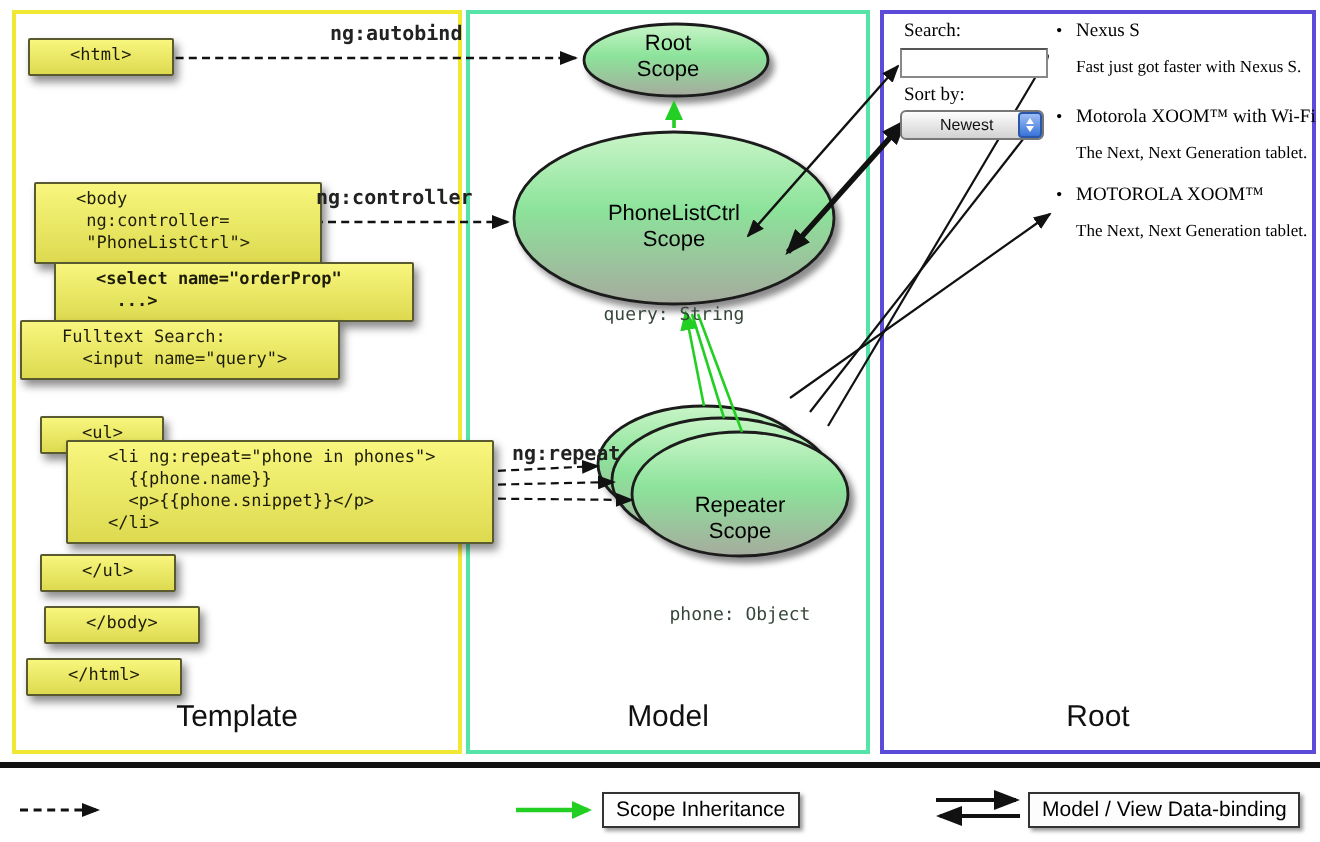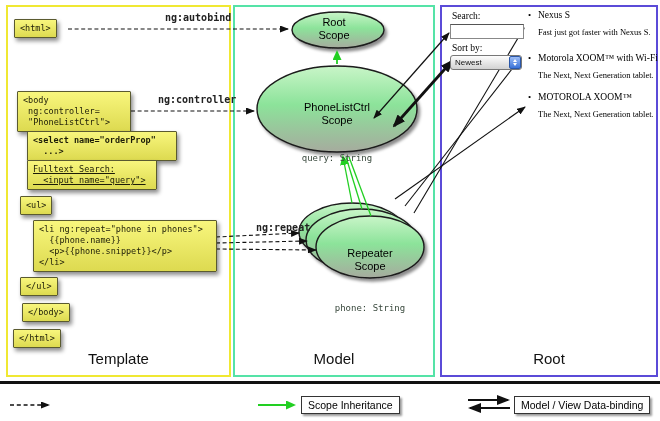--- a/index.html
+++ b/index.html
@@ -6,36 +6,36 @@
   .stage{position:relative;width:660px;height:421px;background:#fff;overflow:hidden;
          font-family:"Liberation Sans",sans-serif;}
   .col{position:absolute;top:5px;height:368px;background:#fff;z-index:1;}
   .col-label{position:absolute;bottom:8px;width:100%;text-align:center;
              font:15px/16px "Liberation Sans",sans-serif;color:#111;}
   .overlay{position:absolute;left:0;top:0;z-index:2;pointer-events:none;}
   .ybox{position:absolute;z-index:3;background:linear-gradient(#f8f67d,#ddda50);
         border:1px solid #5a5a30;border-radius:1px;
         box-shadow:2px 3px 4px rgba(0,0,0,.45);
         font:8.5px/11px "DejaVu Sans Mono",monospace;color:#1c1c08;
-        padding:3px 5px;white-space:pre;}
+        padding:3px 20px;white-space:pre;}
   .ybox.bold{font-weight:bold;}
   .nglabel{position:absolute;z-index:3;font:bold 10px/11px "DejaVu Sans Mono",monospace;
            color:#222;white-space:pre;padding-left:20px;}
   .etext{position:absolute;z-index:3;text-align:center;
          font:11px/13px "Liberation Sans",sans-serif;color:#000;white-space:pre;}
   .prop{font:9px/11px "DejaVu Sans Mono",monospace;color:#36463a;white-space:pre;}
   .prop.first{margin-top:4px;}
   .prop.boldprop{font:bold 9.5px/12px "DejaVu Sans Mono",monospace;color:#000;}
   .vlabel{position:absolute;z-index:3;font:9.5px/11px "Liberation Serif",serif;color:#000;}
   .search-input{position:absolute;z-index:4;left:450px;top:24px;width:68px;height:11px;
         border:1px solid #888;border-top-color:#555;background:#fff;font:9px "Liberation Sans",sans-serif;}
   .dropdown{position:absolute;z-index:4;left:450px;top:55px;width:72px;height:15px;
         border:1px solid #777;border-radius:3px;background:linear-gradient(#fdfdfd,#d2d2d2);
         display:flex;align-items:center;box-sizing:border-box;}
-  .dd-text{flex:1;font:8px/9px "Liberation Sans",sans-serif;color:#111;padding-left:4px;}
+  .dd-text{flex:1;font:8px/9px "Liberation Sans",sans-serif;color:#111;padding-left:19px;}
   .dd-stepper{width:12px;height:13px;border-radius:2px;margin-right:0px;
         background:linear-gradient(#9dbdf7,#3a73d8);border:1px solid #2a57a8;box-sizing:border-box;
         display:flex;flex-direction:column;align-items:center;justify-content:center;gap:1px;}
   .tri-up{width:0;height:0;border-left:2.5px solid transparent;border-right:2.5px solid transparent;
         border-bottom:3px solid #fff;}
   .tri-down{width:0;height:0;border-left:2.5px solid transparent;border-right:2.5px solid transparent;
         border-top:3px solid #fff;}
   .vitem{position:absolute;z-index:3;width:128px;white-space:nowrap;}
   .vtitle{font:9.5px/11px "Liberation Serif",serif;color:#000;}
   .bullet{display:inline-block;width:10px;font:9px/11px "Liberation Serif",serif;}
@@ -119,23 +119,23 @@
       <line x1="510" y1="408" x2="470" y2="408" stroke="#111" stroke-width="2" marker-end="url(#mbl)"></line>
     </g>
   </svg>
 
   <div class="ybox" style="left:14px;top:19px;">&lt;html&gt;</div>
   <div class="ybox" style="left:17px;top:91px;width:102px;">&lt;body
  ng:controller=
  "PhoneListCtrl"&gt;</div>
   <div class="ybox bold" style="left:27px;top:131px;width:138px;">&lt;select name="orderProp"
   ...&gt;</div>
-  <div class="ybox" style="left:27px;top:160px;width:118px;text-decoration:underline;">Fulltext Search:
+  <div class="ybox" style="left:10px;top:160px;width:118px;">Fulltext Search:
   &lt;input name="query"&gt;</div>
-  <div class="ybox" style="left:20px;top:196px;">&lt;ul&gt;</div>
+  <div class="ybox" style="left:20px;top:208px;">&lt;ul&gt;</div>
   <div class="ybox" style="left:33px;top:220px;width:172px;">&lt;li ng:repeat="phone in phones"&gt;
   {{phone.name}}
   &lt;p&gt;{{phone.snippet}}&lt;/p&gt;
 &lt;/li&gt;</div>
   <div class="ybox" style="left:20px;top:277px;">&lt;/ul&gt;</div>
   <div class="ybox" style="left:22px;top:303px;">&lt;/body&gt;</div>
   <div class="ybox" style="left:13px;top:329px;">&lt;/html&gt;</div>
 
   <div class="nglabel" style="left:145px;top:12px;">ng:autobind</div>
   <div class="nglabel" style="left:138px;top:94px;">ng:controller</div>
@@ -144,21 +144,21 @@
   <div class="etext" style="left:293px;top:16px;width:82px;">Root
 Scope</div>
   <div class="etext" style="left:257px;top:75px;width:160px;">
     <div>PhoneListCtrl
 Scope</div>
     <div class="prop">query: String</div>
   </div>
   <div class="etext" style="left:310px;top:221px;width:120px;">
     <div>Repeater
 Scope</div>
-    <div class="prop first">phone: String</div>
+    <div class="prop first">phone: Object</div>
   </div>
 
   <div class="vlabel" style="left:452px;top:11px;">Search:</div>
   <input class="search-input" style="">
   <div class="vlabel" style="left:452px;top:43px;">Sort by:</div>
   <div class="dropdown">
     <span class="dd-text">Newest</span>
     <span class="dd-stepper">
         <span class="tri-up"></span>
         <span class="tri-down"></span>

